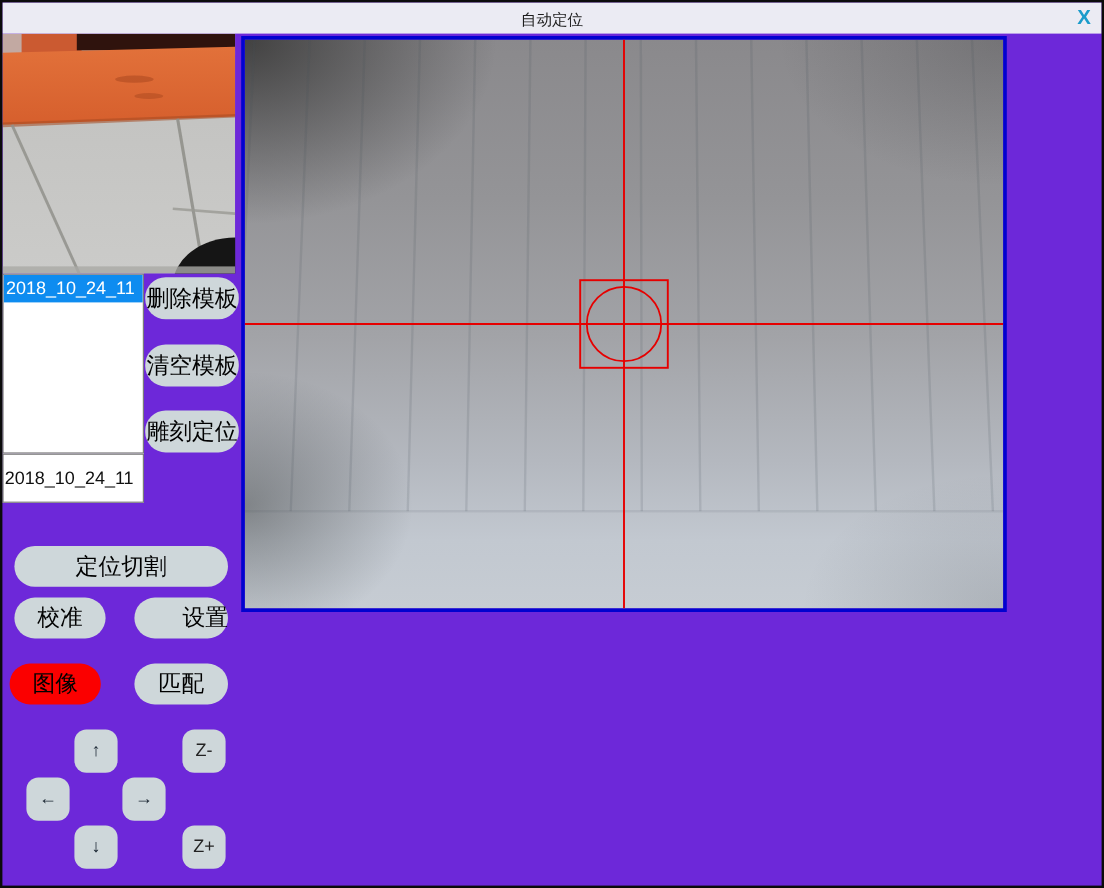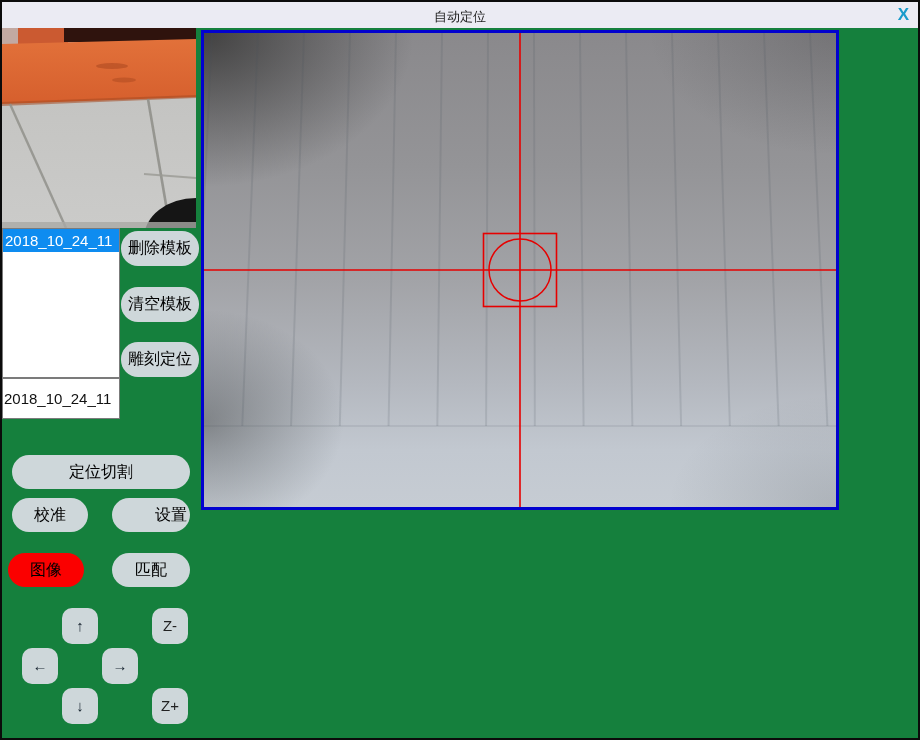--- a/index.html
+++ b/index.html
@@ -1,17 +1,17 @@
 <!DOCTYPE html>
 <html><head>
 <meta charset="utf-8">
 <style>
   html,body{margin:0;padding:0;background:#e4e4e4;}
   .window{
-    position:relative;width:920px;height:740px;background:#15803d;overflow:hidden;
+    position:relative;width:920px;height:740px;background:#6d28d9;overflow:hidden;
     font-family:"Liberation Sans","DejaVu Sans",sans-serif;
   }
   .frame{position:absolute;inset:0;border:2px solid #0b0b0b;pointer-events:none;z-index:60;}
   
   .titlebar{position:absolute;left:2px;top:2px;right:2px;height:26px;background:#ebebf3;z-index:5;}
   .title{position:absolute;left:0;right:0;top:6px;text-align:center;font-size:13px;color:#1c1c1c;}
   .close{
     position:absolute;right:9px;top:2px;font-size:17px;font-weight:900;color:#1a9bcb;
     cursor:pointer;line-height:22px;letter-spacing:0;
   }
@@ -38,21 +38,21 @@
   .listitem{height:23px;line-height:23px;font-size:15px;padding-left:2px;white-space:nowrap;overflow:hidden;color:#000;}
   .listitem.selected{background:#0e8cf0;color:#ffffff;}
   .nameinput{
     position:absolute;left:2px;top:378px;width:118px;height:41px;box-sizing:border-box;
     border:1px solid #7b7b7b;background:#ffffff;font-size:15px;color:#111;padding:0 1px;
     font-family:"Liberation Sans","DejaVu Sans",sans-serif;border-radius:0;
   }
   
   .btn{
     position:absolute;background:#ced7da;border:none;border-radius:17px;
-    font-size:16px;color:#000;cursor:pointer;padding:0;text-align:center;
+    font-size:19px;color:#000;cursor:pointer;padding:0;text-align:center;
     font-family:"Liberation Sans","DejaVu Sans",sans-serif;
   }
   .tbtn{left:121px;width:78px;height:35px;}
   .b-delete{top:231px}.b-clear{top:287px}.b-engrave{top:342px}.b-add{top:387px}
   .b-poscut{left:12px;top:455px;width:178px;height:34px;}
   .b-cal{left:12px;top:498px;width:76px;height:34px;}
   .b-set{left:112px;top:498px;width:78px;height:34px;padding-left:40px;}
   .b-img{left:8px;top:553px;width:76px;height:34px;background:#fb0000;color:#000;}
   .b-match{left:112px;top:553px;width:78px;height:34px;}
   .jog{width:36px;height:36px;border-radius:10px;font-size:15px;color:#16222e;line-height:34px;}

